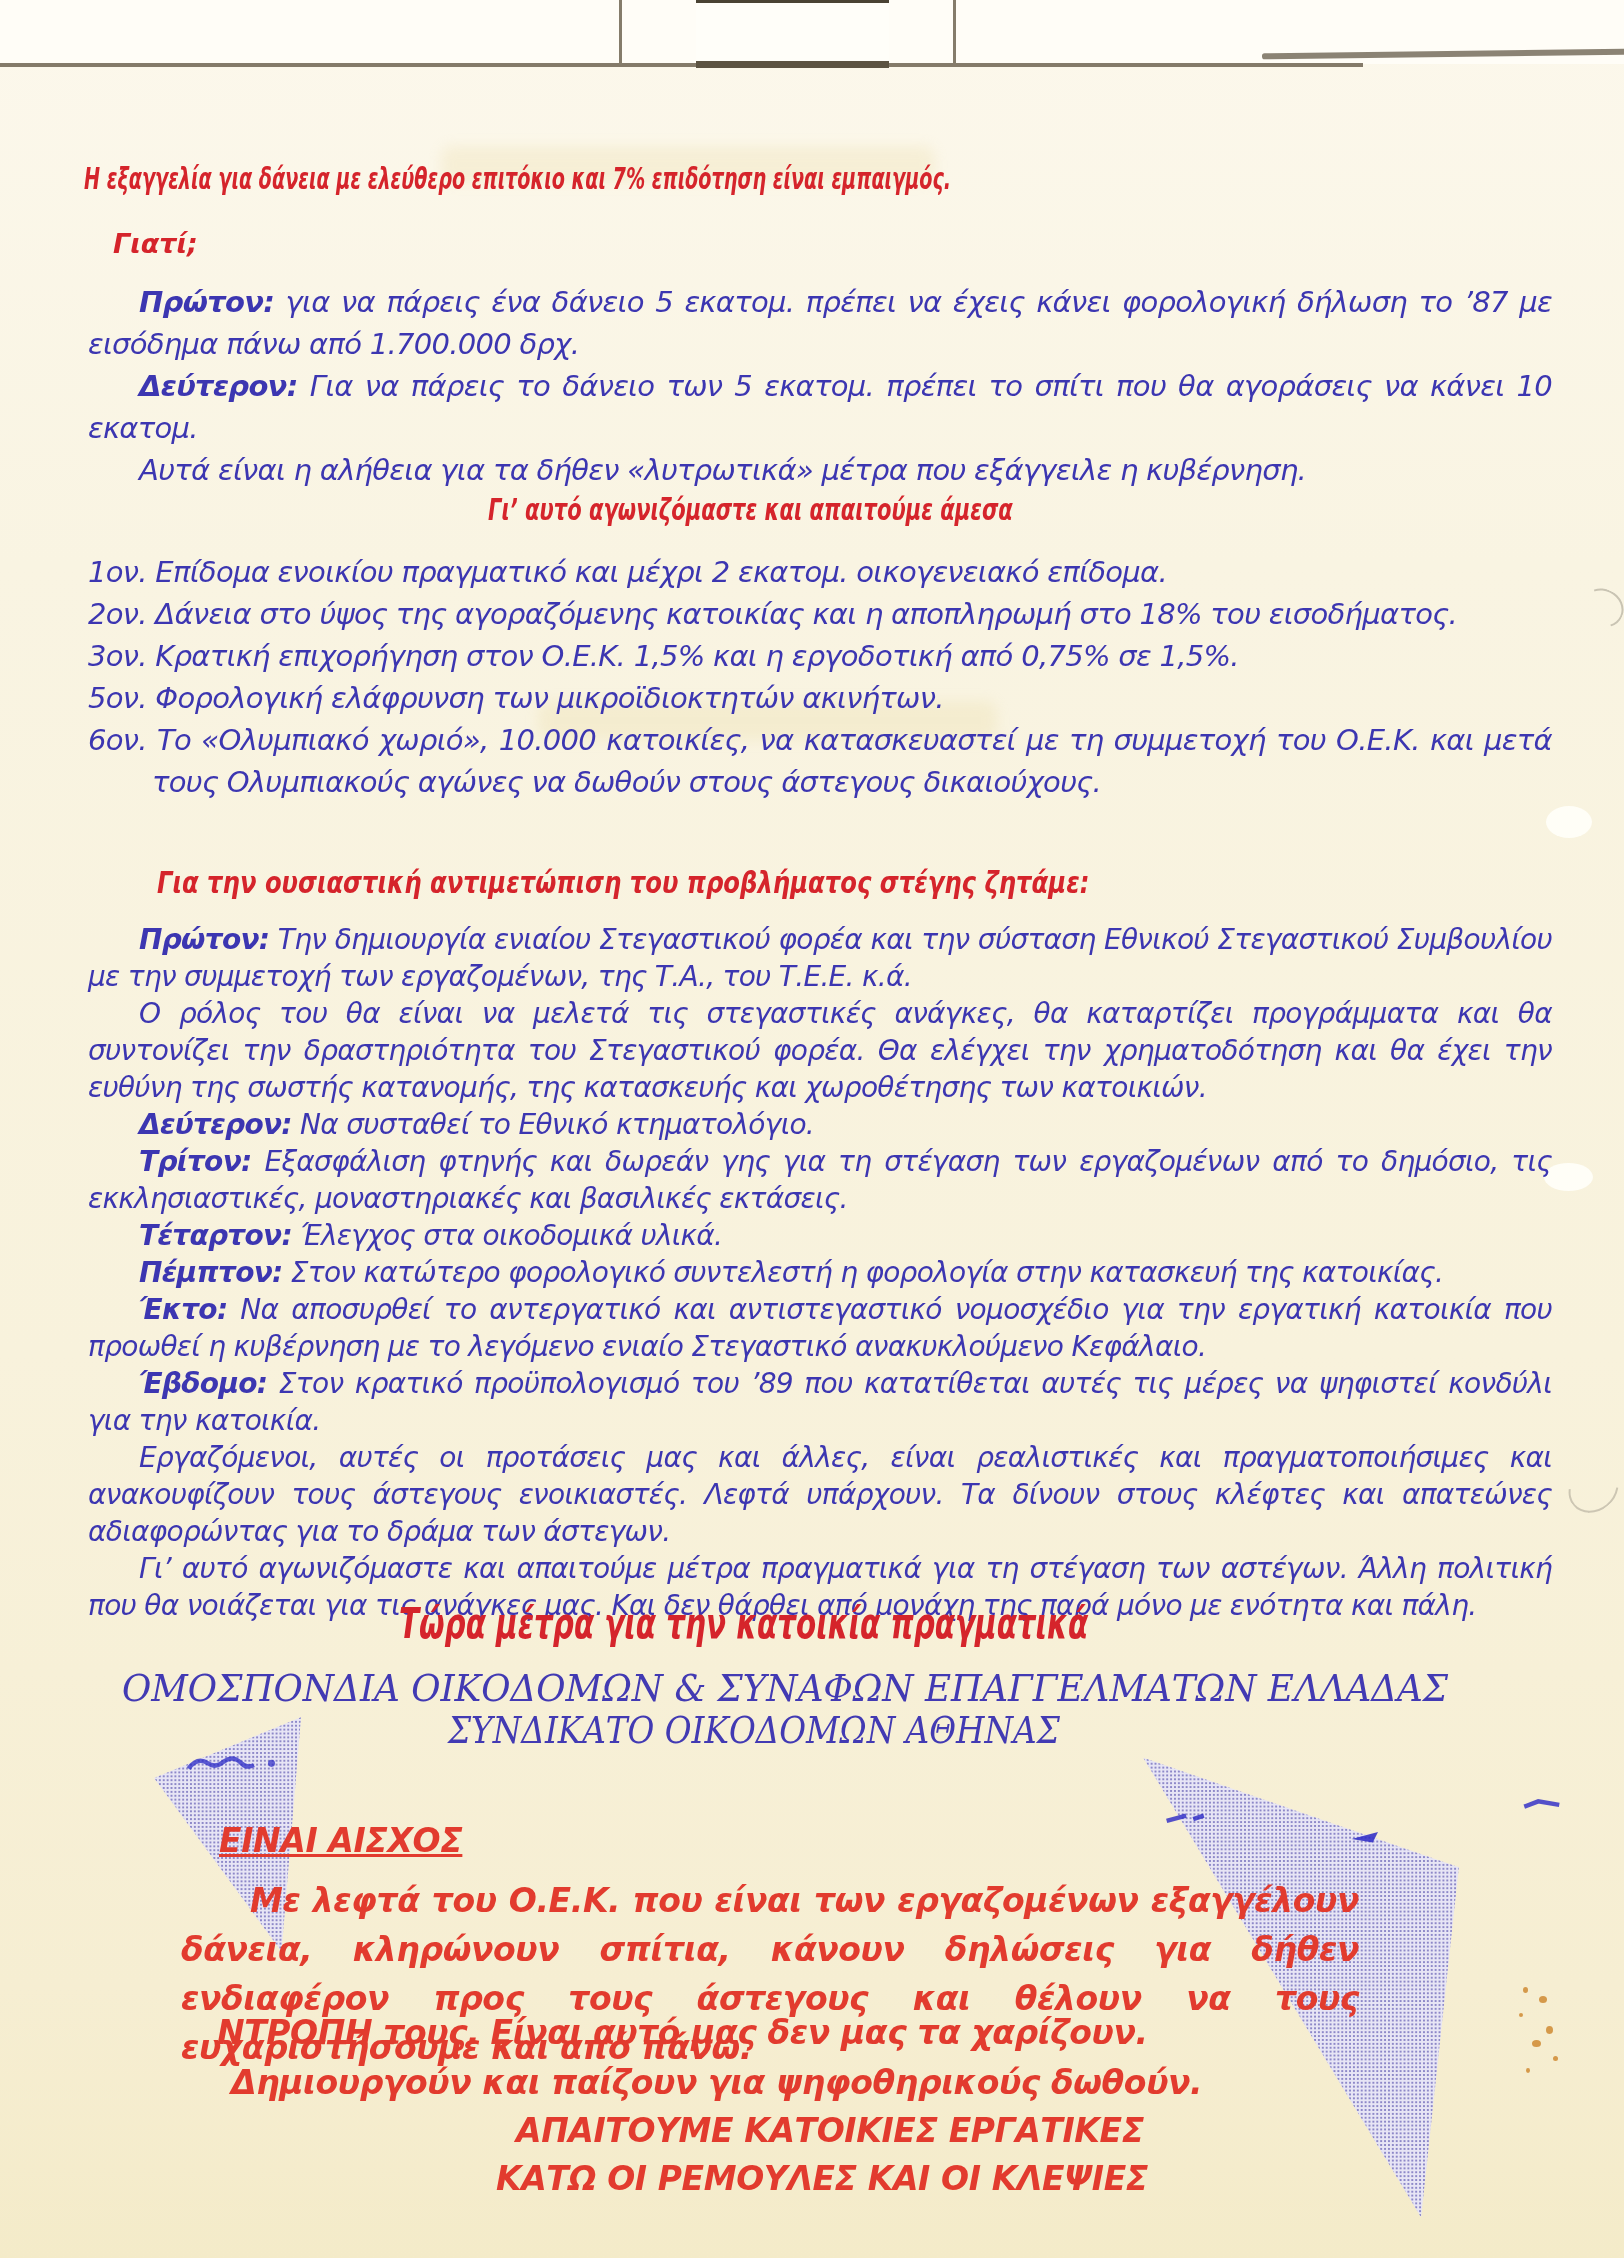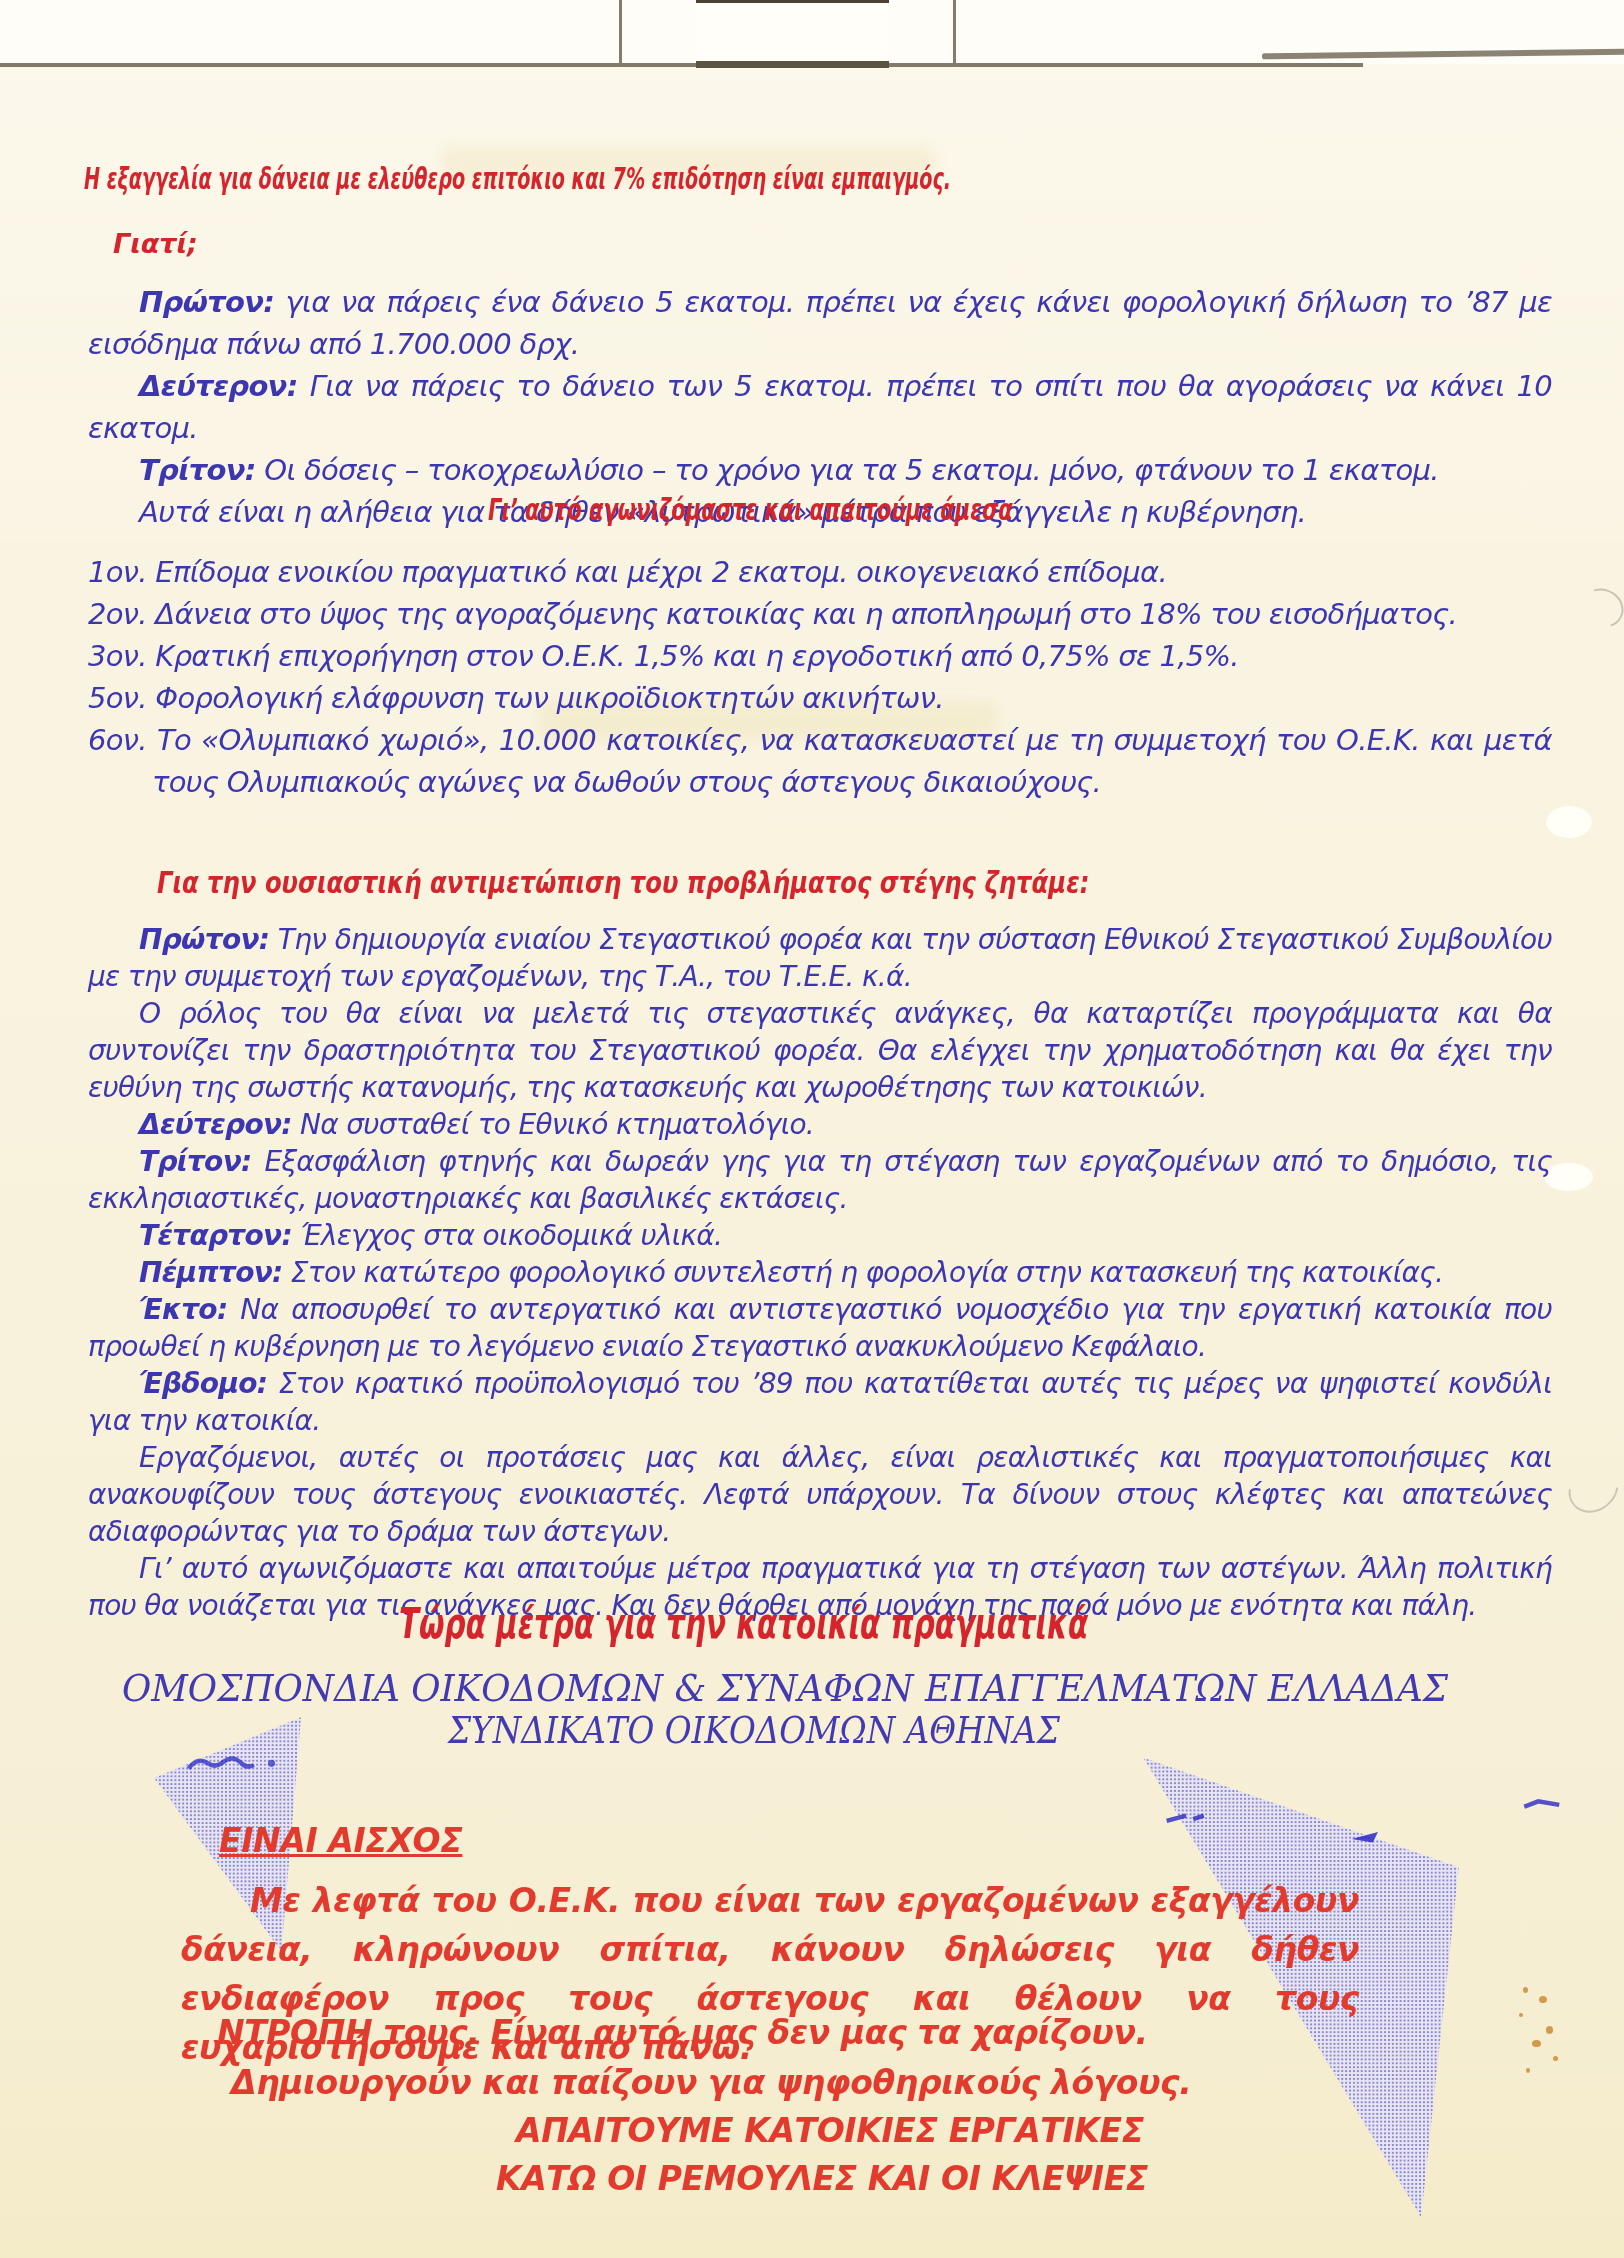--- a/index.html
+++ b/index.html
@@ -76,21 +76,20 @@
     <span class="condense" style="transform:scaleX(0.64);">Η εξαγγελία για δάνεια με ελεύθερο επιτόκιο και 7% επιδότηση είναι εμπαιγμός.</span>
   </div>
 
   <div class="red-head" style="left:113px;top:228px;font-size:27px;">
     <span>Γιατί;</span>
   </div>
 
   <div class="blue-body" style="left:88px;top:281px;width:1464px;font-size:29px;line-height:42px;">
     <p><span class="lead">Πρώτον:</span> <span>για να πάρεις ένα δάνειο 5 εκατομ. πρέπει να έχεις κάνει φορολογική δήλωση το ’87 με εισόδημα πάνω από 1.700.000 δρχ.</span></p>
     <p><span class="lead">Δεύτερον:</span> <span>Για να πάρεις το δάνειο των 5 εκατομ. πρέπει το σπίτι που θα αγοράσεις να κάνει 10 εκατομ.</span></p>
-    <p><span class="lead">Τρίτον:</span> <span>Οι δόσεις – τοκοχρεωλύσιο – το χρόνο για τα 5 εκατομ. μόνο, φτάνουν το 1 εκατομ.</span></p>
     <p><span>Αυτά είναι η αλήθεια για τα δήθεν «λυτρωτικά» μέτρα που εξάγγειλε η κυβέρνηση.</span></p>
   </div>
 
   <div class="red-head" style="left:488px;top:491px;font-size:31px;">
     <span class="condense" style="transform:scaleX(0.68);">Γι’ αυτό αγωνιζόμαστε και απαιτούμε άμεσα</span>
   </div>
 
   <div class="blue-body list" style="left:88px;top:551px;width:1464px;font-size:29px;line-height:42px;">
     <p><span>1ον.</span> <span>Επίδομα ενοικίου πραγματικό και μέχρι 2 εκατομ. οικογενειακό επίδομα.</span></p>
     <p><span>2ον.</span> <span>Δάνεια στο ύψος της αγοραζόμενης κατοικίας και η αποπληρωμή στο 18% του εισοδήματος.</span></p>
@@ -155,21 +154,21 @@
   <div class="bot-red" style="left:219px;top:1821px;font-size:33px;text-decoration:underline;">
     <span>ΕΙΝΑΙ ΑΙΣΧΟΣ</span>
   </div>
   <div class="bot-red" style="left:181px;top:1863px;width:1178px;font-size:33px;line-height:49px;text-align:justify;text-indent:69px;margin-top:13px;">
     <p>Με λεφτά του Ο.Ε.Κ. που είναι των εργαζομένων εξαγγέλουν δάνεια, κληρώνουν σπίτια, κάνουν δηλώσεις για δήθεν ενδιαφέρον προς τους άστεγους και θέλουν να τους ευχαριστήσουμε και από πάνω.</p>
   </div>
   <div class="bot-red" style="left:217px;top:2013px;font-size:33px;white-space:nowrap;">
     <span>ΝΤΡΟΠΗ τους. Είναι αυτό μας δεν μας τα χαρίζουν.</span>
   </div>
   <div class="bot-red" style="left:231px;top:2063px;font-size:33px;white-space:nowrap;">
-    <span>Δημιουργούν και παίζουν για ψηφοθηρικούς λόγους.</span>
+    <span>Δημιουργούν και παίζουν για ψηφοθηρικούς δωθούν.</span>
   </div>
   <div class="bot-red" style="left:516px;top:2110px;font-size:34px;white-space:nowrap;">
     <span class="condense" style="display:inline-block;transform:scaleX(0.97);transform-origin:0 50%;">ΑΠΑΙΤΟΥΜΕ ΚΑΤΟΙΚΙΕΣ ΕΡΓΑΤΙΚΕΣ</span>
   </div>
   <div class="bot-red" style="left:496px;top:2158px;font-size:34px;white-space:nowrap;">
     <span class="condense" style="display:inline-block;transform:scaleX(0.97);transform-origin:0 50%;">ΚΑΤΩ ΟΙ ΡΕΜΟΥΛΕΣ ΚΑΙ ΟΙ ΚΛΕΨΙΕΣ</span>
   </div>
 
 </div>
 

